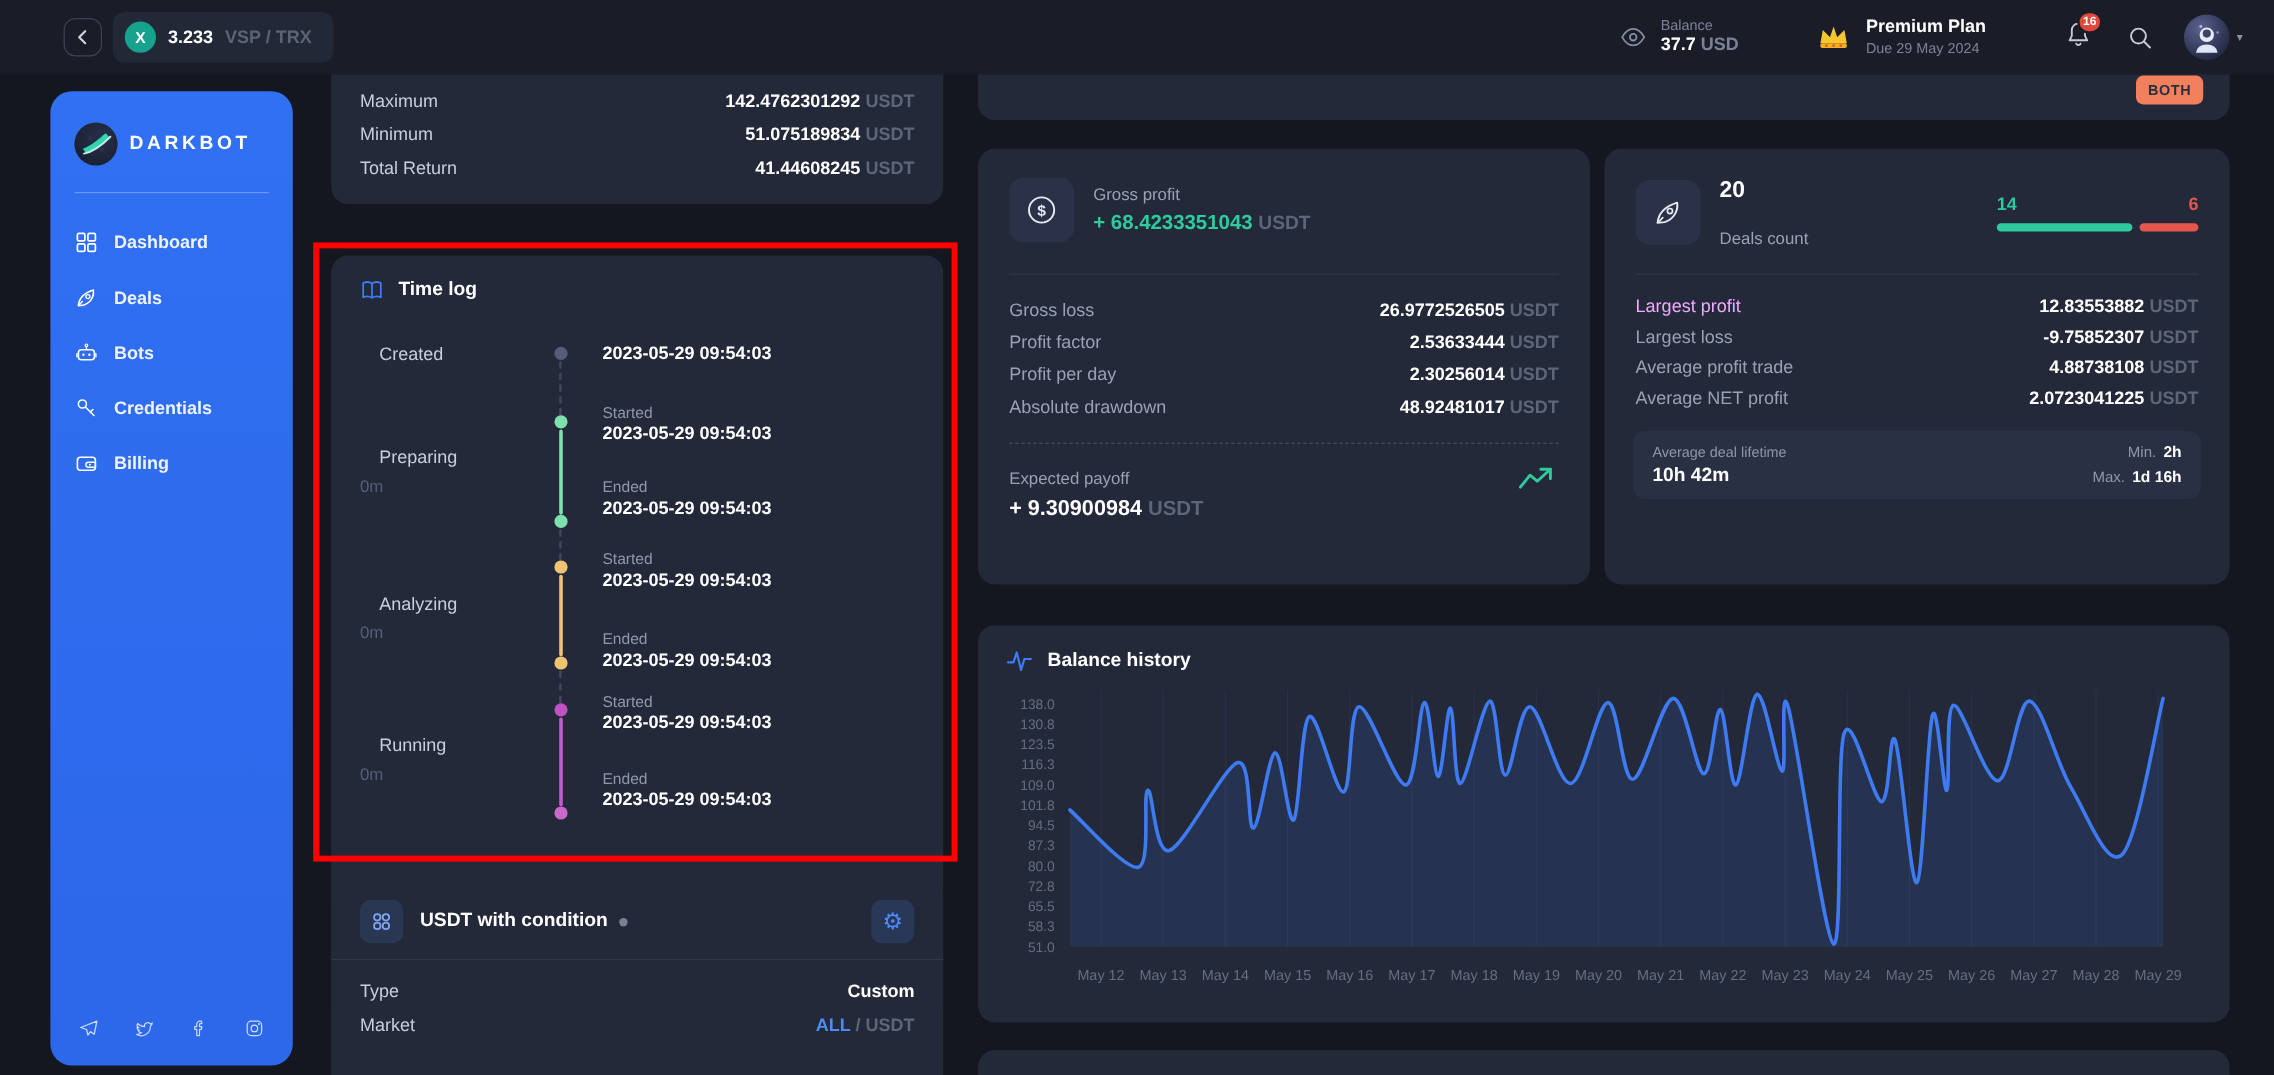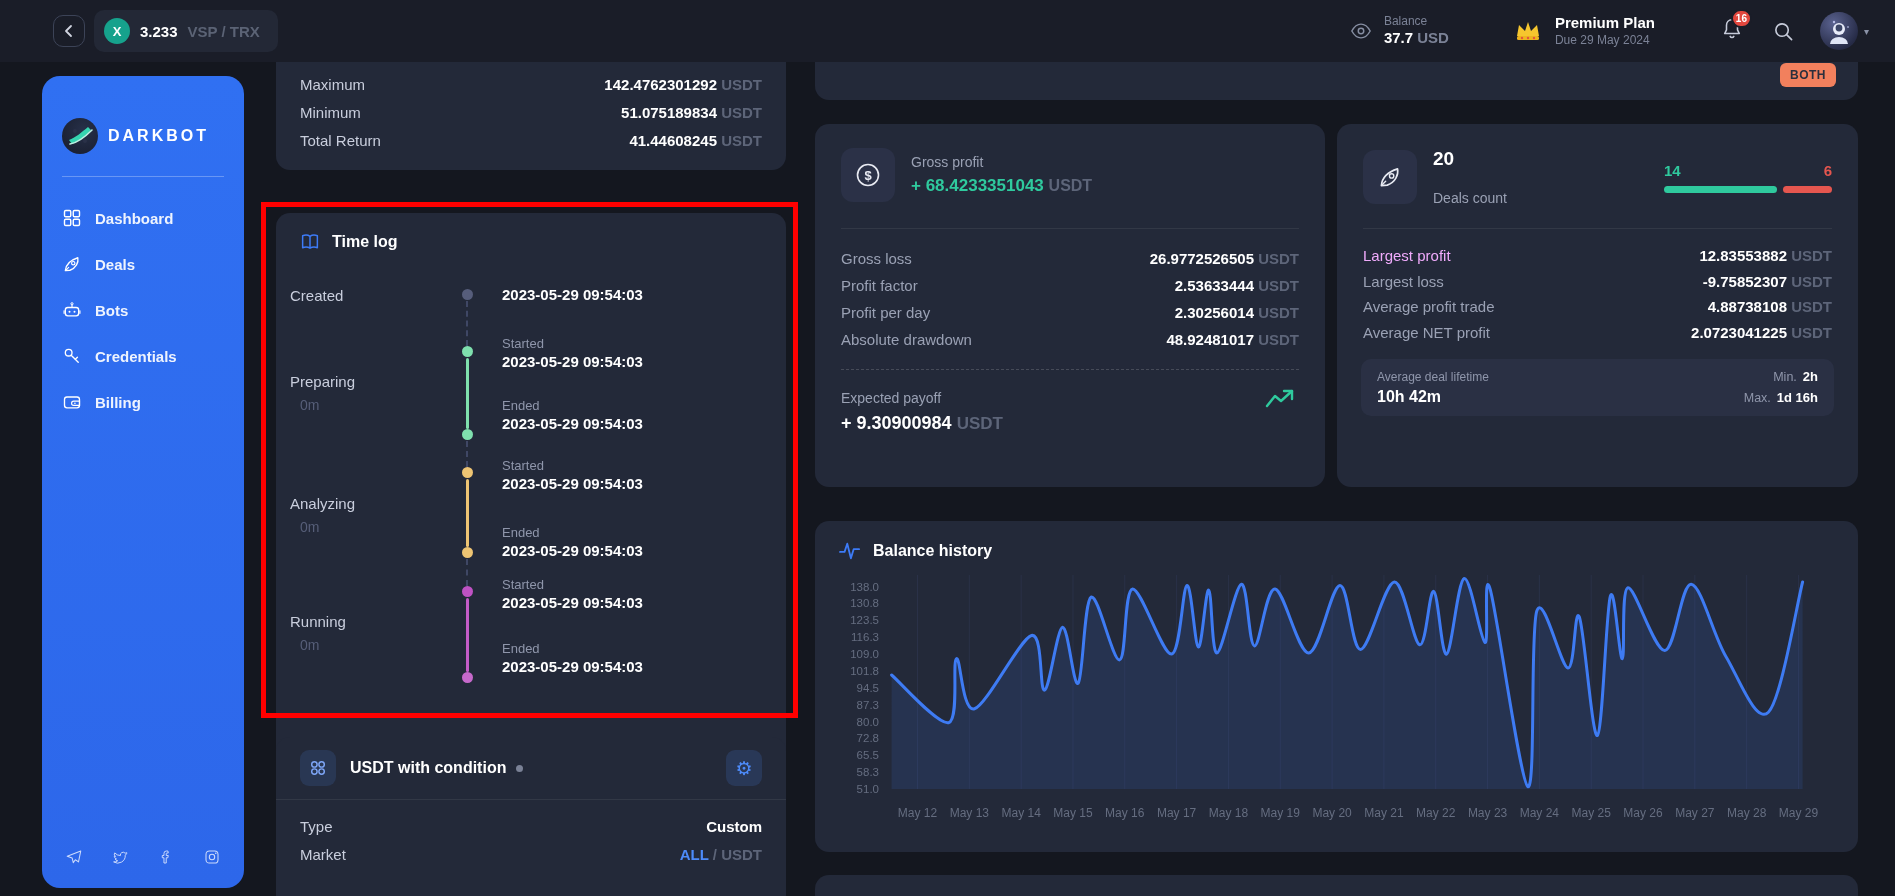--- a/index.html
+++ b/index.html
@@ -23,21 +23,21 @@
   .bell-wrap{position:relative;margin-left:66px;cursor:pointer}
   .bell-badge{position:absolute;top:-8px;right:-9px;min-width:19px;height:19px;border-radius:10px;
     background:#e2473e;border:2px solid #1a1d28;color:#fff;font-size:10px;font-weight:bold;
     display:flex;align-items:center;justify-content:center;padding:0 3px;}
   .avatar{width:38px;height:38px;border-radius:50%;margin-left:26px;cursor:pointer;
     background:radial-gradient(circle at 35% 30%,#5a628f,#252a45 75%);position:relative;overflow:hidden;}
   .avatar svg{position:absolute;left:0;top:0}
   .caret{color:#8a92a6;font-size:10px;margin-left:6px;cursor:pointer}
   
   #sidebar{position:absolute;left:42px;top:76px;width:202px;height:812px;border-radius:18px;
-    background:linear-gradient(180deg,#3070f2,#2d67ea);padding:16px 20px;z-index:5;}
+    background:linear-gradient(180deg,#3070f2,#2d67ea);padding:0 20px;z-index:5;}
   .logo-row{display:flex;align-items:center;gap:10px;margin-top:26px;cursor:pointer}
   .logo-orb{width:36px;height:36px;border-radius:50%;background:radial-gradient(circle at 60% 35%,#273049,#171c2c);
     position:relative;flex:0 0 36px;}
   .brand{font-size:16px;font-weight:bold;letter-spacing:3px;color:#fff}
   .side-divider{height:1px;background:rgba(255,255,255,.28);margin-top:22px}
   .menu{margin-top:27px}
   .menu-item{display:flex;align-items:center;gap:13px;height:28px;margin-bottom:18px;cursor:pointer;
     color:rgba(255,255,255,.92);font-size:15px;font-weight:600;}
   .menu-item svg{flex:0 0 20px}
   .social-row{position:absolute;left:0;bottom:22px;width:100%;display:flex;justify-content:center;gap:28px;}
@@ -53,21 +53,21 @@
   
   #summary-card{left:276px;top:-44px;width:510px;height:214px;display:flex;flex-direction:column;
     justify-content:flex-end;padding-bottom:16px;}
   
   #highlight-frame{position:absolute;left:261px;top:202px;width:537px;height:516px;
     border:5px solid #ff0000;z-index:40;pointer-events:none;}
   
   #timelog-card{left:276px;top:213px;width:510px;height:640px;}
   .card-title-row{display:flex;align-items:center;gap:12px;padding:20px 24px 0 24px;}
   .card-title{font-size:16px;font-weight:bold;color:#fff}
-  .tl-label{position:absolute;left:14px;font-size:15px;color:#c9cedd}
+  .tl-label{position:absolute;left:40px;font-size:15px;color:#c9cedd}
   .tl-dur{position:absolute;left:24px;font-size:14px;color:#565e78}
   .tl-dot{position:absolute;left:186px;width:11px;height:11px;border-radius:50%}
   .tl-seg{position:absolute;left:190px;width:3px;border-radius:2px}
   .tl-dash{position:absolute;left:190px;width:0;border-left:2px dashed #3f4765}
   .tl-evt-label{position:absolute;left:226px;font-size:13px;color:#8f96ab}
   .tl-evt-time{position:absolute;left:226px;font-size:15px;font-weight:bold;color:#fff}
   
   #strategy-card{left:276px;top:737px;width:510px;height:200px;}
   .tile-sm{width:36px;height:36px;border-radius:9px;background:rgba(77,139,250,.14);
     display:flex;align-items:center;justify-content:center;}

